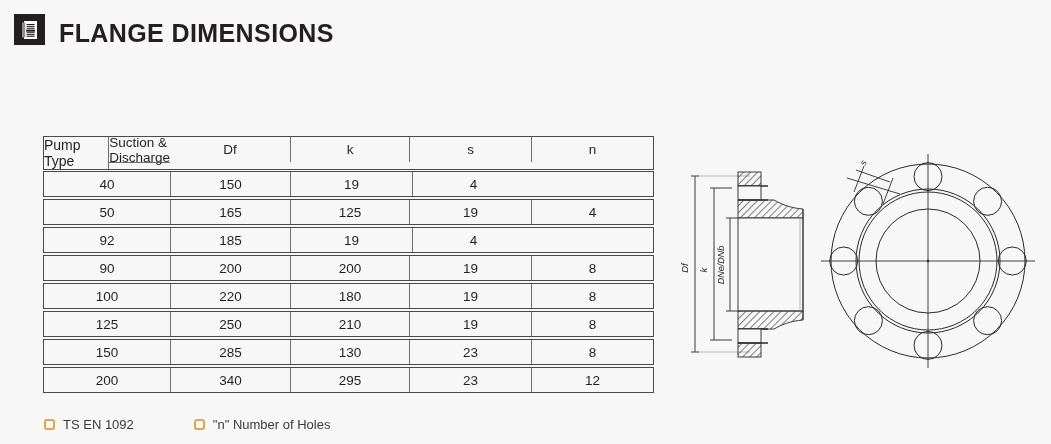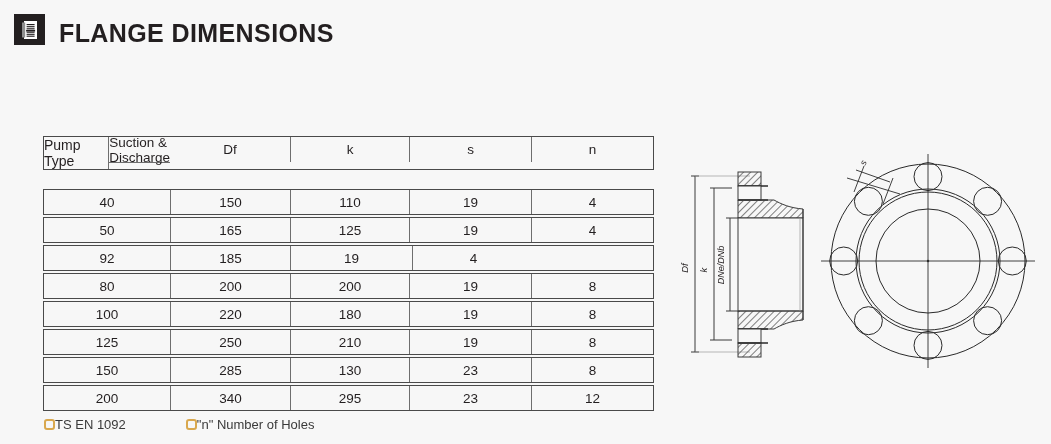--- a/index.html
+++ b/index.html
@@ -75,21 +75,21 @@
   .c-k    { width: 119px; }
   .c-s    { width: 122px; }
   .c-n    { width: 122px; }
 
   
   #thead-block {
     border: 1px solid #4a4a4a;
     box-sizing: border-box;
     display: flex;
     background: #f7f7f7;
-    margin-bottom: 19px;
+    margin-bottom: 1px;
   }
   #th-pumptype {
     width: 126px;
     display: flex;
     align-items: center;
     justify-content: center;
     font-size: 14px;
     box-sizing: border-box;
   }
   #th-right {
@@ -119,20 +119,21 @@
     position: absolute;
     left: 44px;
     top: 417px;
     display: flex;
     gap: 60px;
     align-items: center;
   }
   .note {
     display: flex;
     align-items: center;
+    gap: 8px;
     font-size: 13px;
     color: #3a3a3a;
     white-space: nowrap;
   }
   .note-marker {
     width: 11px;
     height: 11px;
     border: 2px solid #d9a84e;
     border-radius: 3px;
     box-sizing: border-box;
@@ -182,42 +183,41 @@
         <div class="cell c-k">k</div>
         <div class="cell c-s">s</div>
         <div class="cell c-n">n</div>
       </div>
     </div>
   </div>
 
   <div class="band">
     <div class="cell c-type">40</div>
     <div class="cell c-df">150</div>
-    <div class="cell c-k">110</div>
     <div class="cell c-s">19</div>
     <div class="cell c-n">4</div>
   </div>
 
   <div class="band">
     <div class="cell c-type">50</div>
     <div class="cell c-df">165</div>
     <div class="cell c-k">125</div>
     <div class="cell c-s">19</div>
     <div class="cell c-n">4</div>
   </div>
 
   <div class="band">
     <div class="cell c-type">92</div>
     <div class="cell c-df">185</div>
     <div class="cell c-s">19</div>
     <div class="cell c-n">4</div>
   </div>
 
   <div class="band">
-    <div class="cell c-type">80</div>
+    <div class="cell c-type">90</div>
     <div class="cell c-df">200</div>
     <div class="cell c-k">200</div>
     <div class="cell c-s">19</div>
     <div class="cell c-n">8</div>
   </div>
 
   <div class="band">
     <div class="cell c-type">100</div>
     <div class="cell c-df">220</div>
     <div class="cell c-k">180</div>

